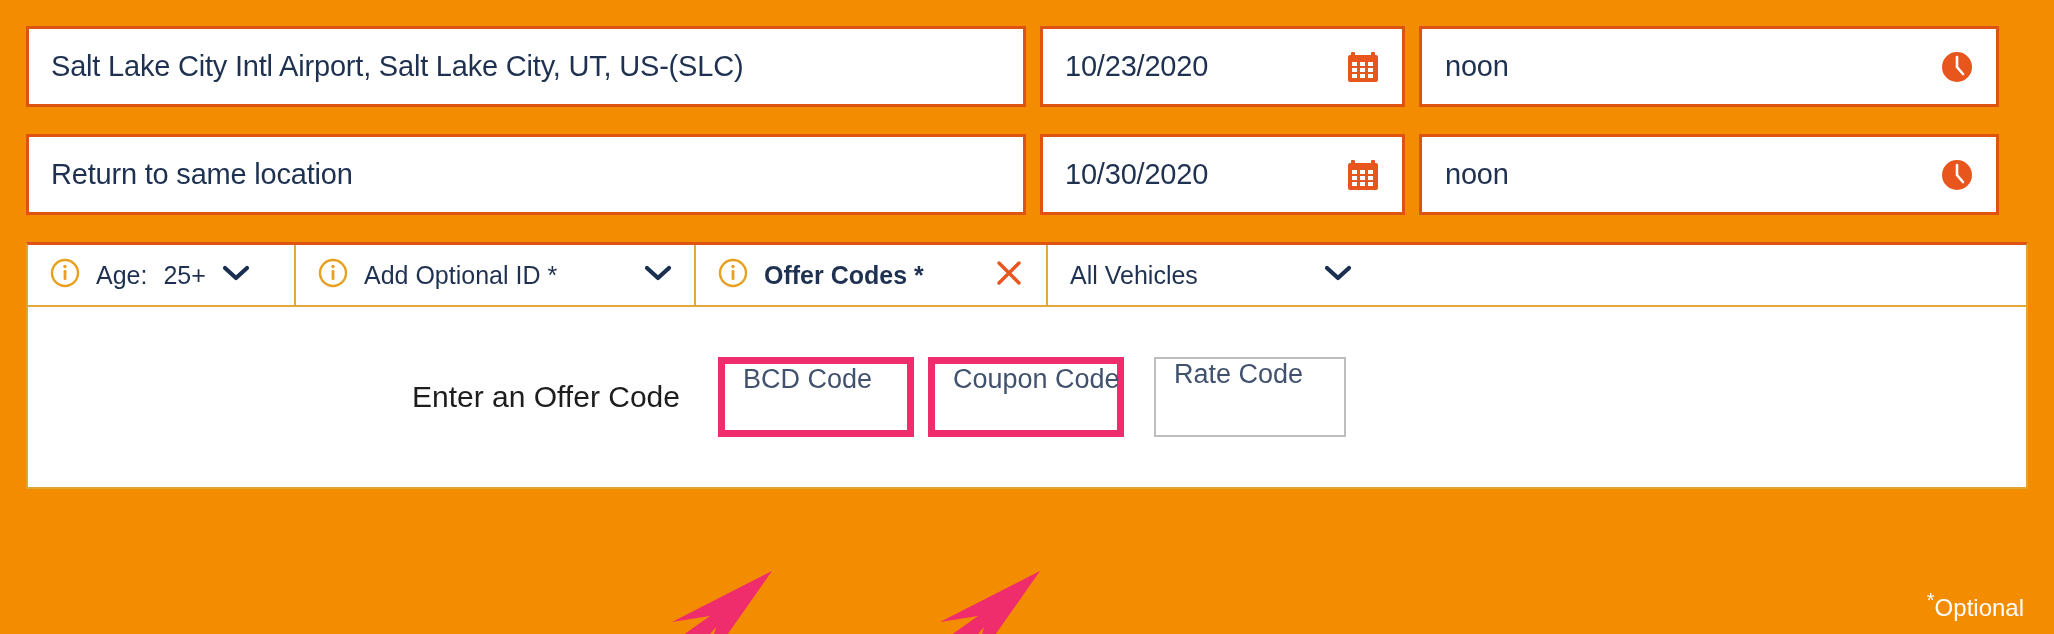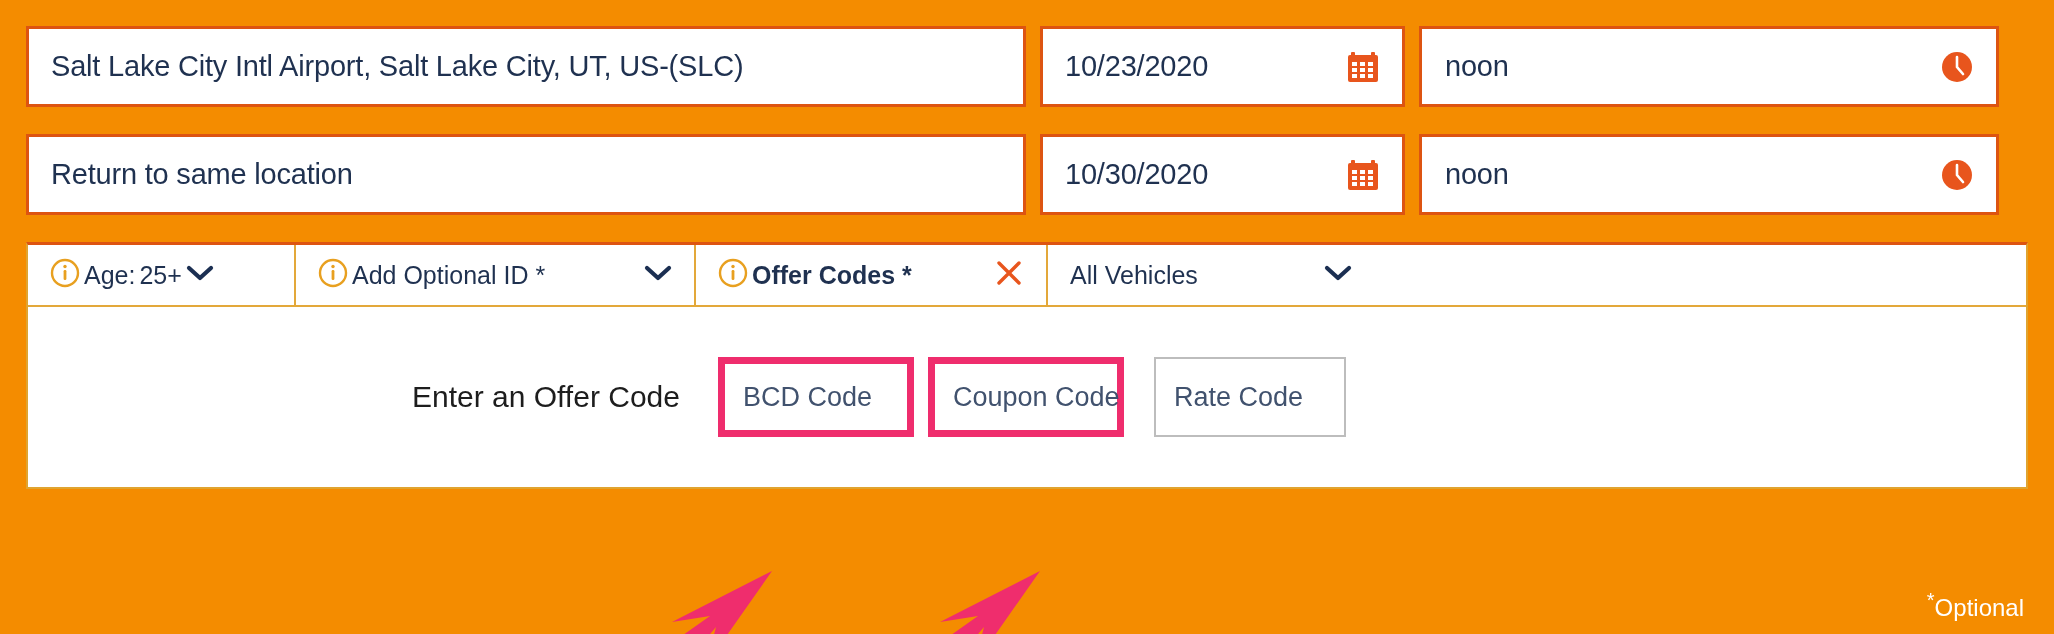--- a/index.html
+++ b/index.html
@@ -80,21 +80,21 @@
   .options-bar {
     display: flex;
     align-items: stretch;
     height: 62px;
     border-bottom: 2px solid #e3a83a;
   }
 
   .option-cell {
     display: flex;
     align-items: center;
-    gap: 4px;
+    gap: 16px;
     padding: 0 22px;
     border-right: 2px solid #e3a83a;
     white-space: nowrap;
   }
 
   .option-cell:last-child { border-right: none; }
 
   .opt-age      { width: 268px; }
   .opt-live     { width: 650px; justify-content: flex-start; }
   .opt-cust     { width: 400px; }
@@ -141,21 +141,20 @@
     font-size: 30px;
     color: #1d1d1d;
     margin-right: 24px;
     white-space: nowrap;
   }
 
   .code-input {
     height: 80px;
     background: #ffffff;
     display: flex;
-    align-items: center;
     padding: 0 18px;
   }
 
   .code-input.highlighted {
     border: 7px solid #ef2d6d;
     width: 196px;
   }
 
   .code-input.plain {
     border: 2px solid #bdbdbd;

